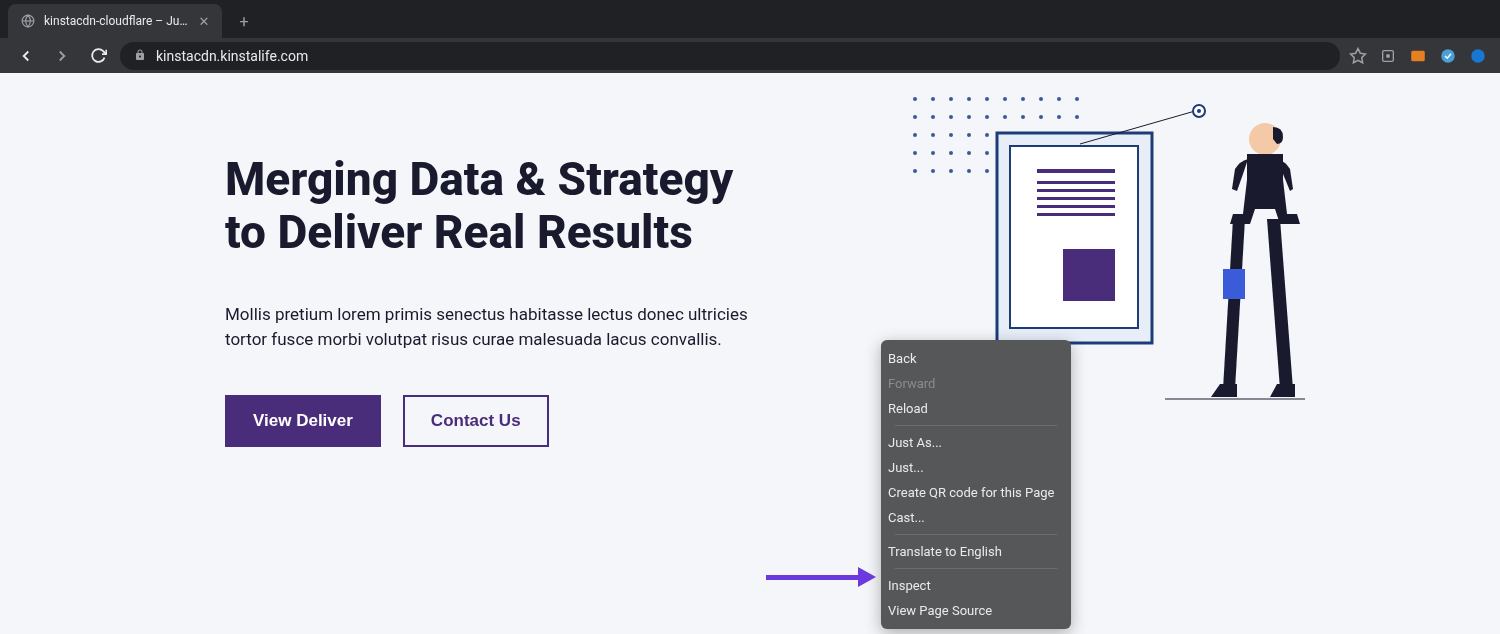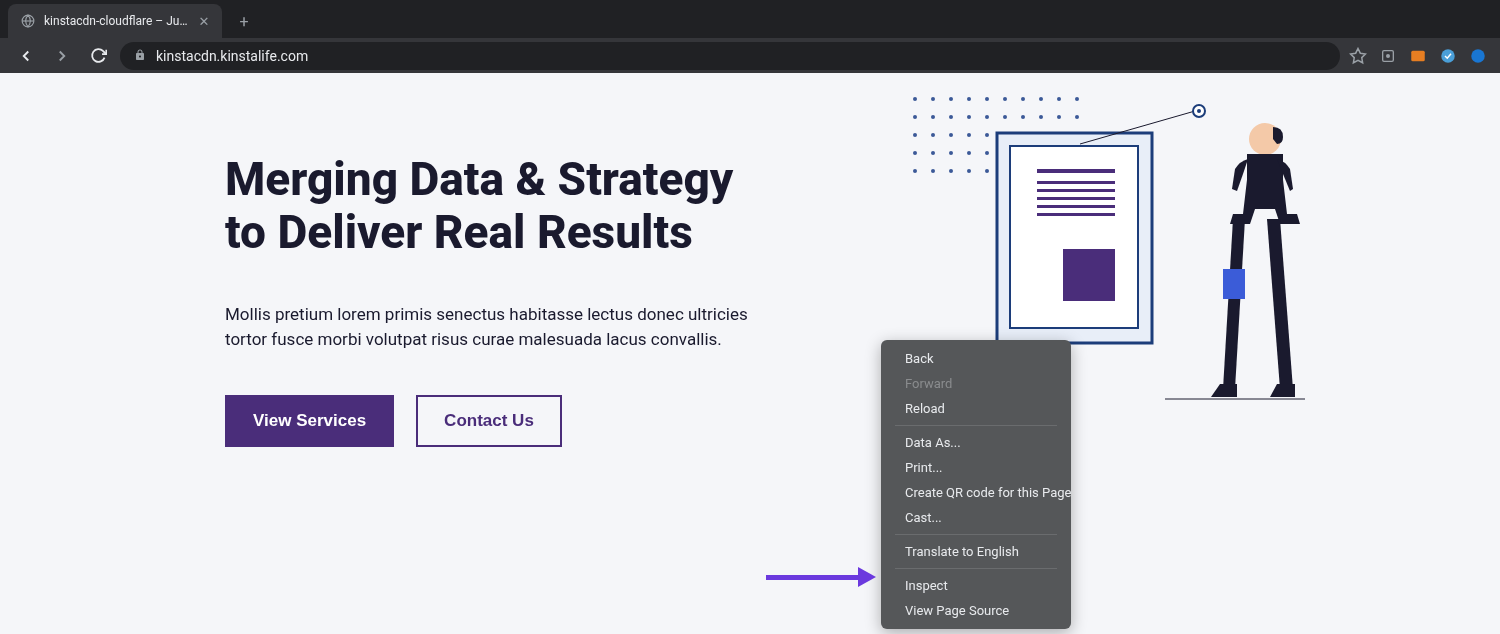--- a/index.html
+++ b/index.html
@@ -223,21 +223,21 @@
       top: 267px;
       width: 190px;
       background: #555759;
       border-radius: 6px;
       box-shadow: 0 4px 16px rgba(0,0,0,0.3);
       padding: 6px 0;
       color: #e8eaed;
       font-size: 13px;
     }
     .menu-item {
-      padding: 5px 24px;
+      padding: 5px 7px;
       white-space: nowrap;
     }
     .menu-item.disabled {
       color: #8a8c8e;
     }
     .menu-divider {
       height: 1px;
       background: #6a6c6e;
       margin: 4px 14px;
     }
@@ -345,21 +345,21 @@
 </div>
 
 <div class="page-content">
   <div class="container">
 
     <div class="hero">
       <div class="hero-text">
         <h1 class="hero-title">Merging Data &amp; Strategy to Deliver Real Results</h1>
         <p class="hero-subtitle">Mollis pretium lorem primis senectus habitasse lectus donec ultricies tortor fusce morbi volutpat risus curae malesuada lacus convallis.</p>
         <div class="hero-buttons">
-          <button class="btn-primary">View Services</button>
+          <button class="btn-primary">View Deliver</button>
           <button class="btn-secondary">Contact Us</button>
         </div>
       </div>
 
       <div class="hero-illustration">
         <svg width="420" height="340" viewBox="0 0 420 340">
 
           <g fill="#3b5998">
             <circle cx="30" cy="10" r="2"></circle>
               <circle cx="48" cy="10" r="2"></circle>
@@ -429,22 +429,22 @@
         </svg>
       </div>
     </div>
   </div>
 
   <div class="context-menu">
     <div class="menu-item">Back</div>
     <div class="menu-item disabled">Forward</div>
     <div class="menu-item">Reload</div>
     <div class="menu-divider"></div>
-    <div class="menu-item">Data As...</div>
-    <div class="menu-item">Print...</div>
+    <div class="menu-item">Just As...</div>
+    <div class="menu-item">Just...</div>
     <div class="menu-item">Create QR code for this Page</div>
     <div class="menu-item">Cast...</div>
     <div class="menu-divider"></div>
     <div class="menu-item">Translate to English</div>
     <div class="menu-divider"></div>
     <div class="menu-item">Inspect</div>
     <div class="menu-item">View Page Source</div>
   </div>
 
   <div class="arrow">

